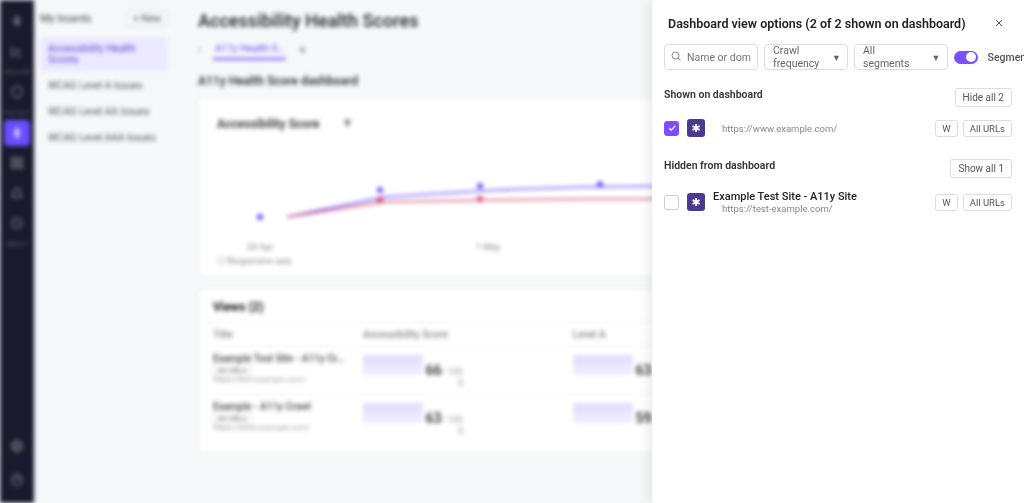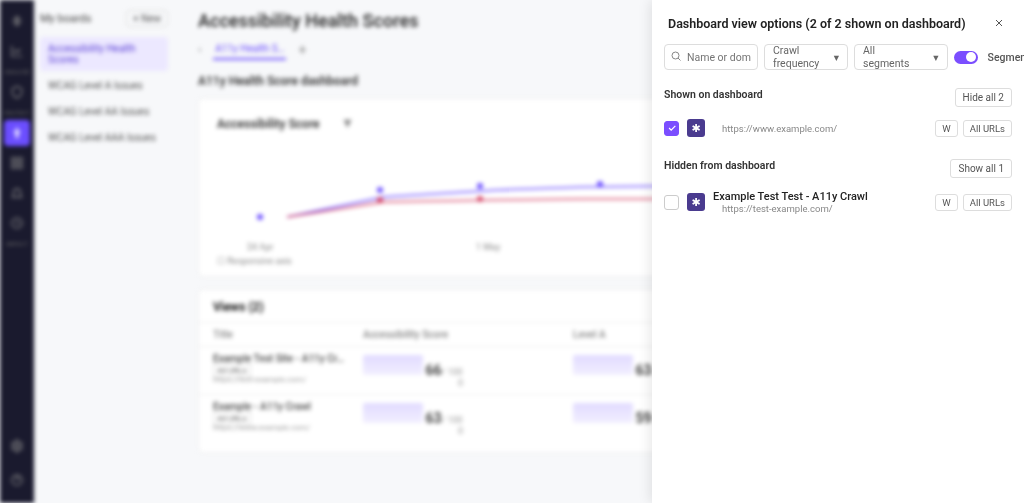--- a/index.html
+++ b/index.html
@@ -256,21 +256,21 @@
 
   <div class="sect" style="margin-top:10px;">
     <div class="secthdr">
       <span class="sl">Hidden from dashboard</span>
       <span class="act">Show all 1</span>
     </div>
     <div class="row">
       <div class="cb"></div>
       <div class="thumb">✱</div>
       <div class="rinfo">
-        <div class="nm">Example Test Test - A11y Crawl</div>
+        <div class="nm">Example Test Site - A11y Site</div>
         <div class="url">https://test-example.com/</div>
       </div>
       <div class="badges">
         <span class="bdg">W</span>
         <span class="bdg">All URLs</span>
       </div>
     </div>
   </div>
 </div>
 

